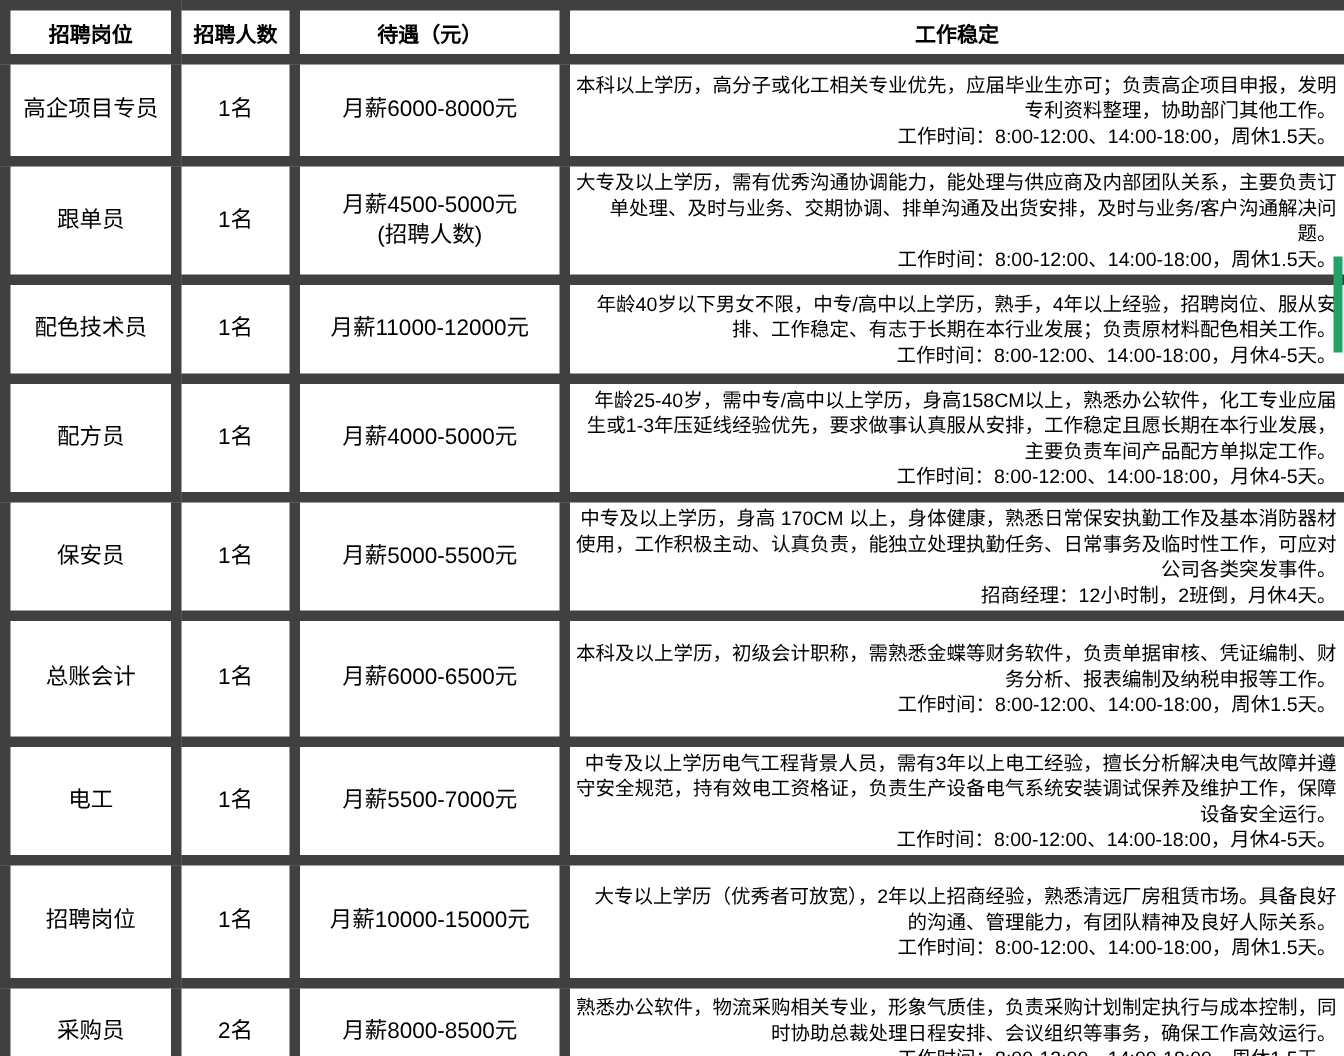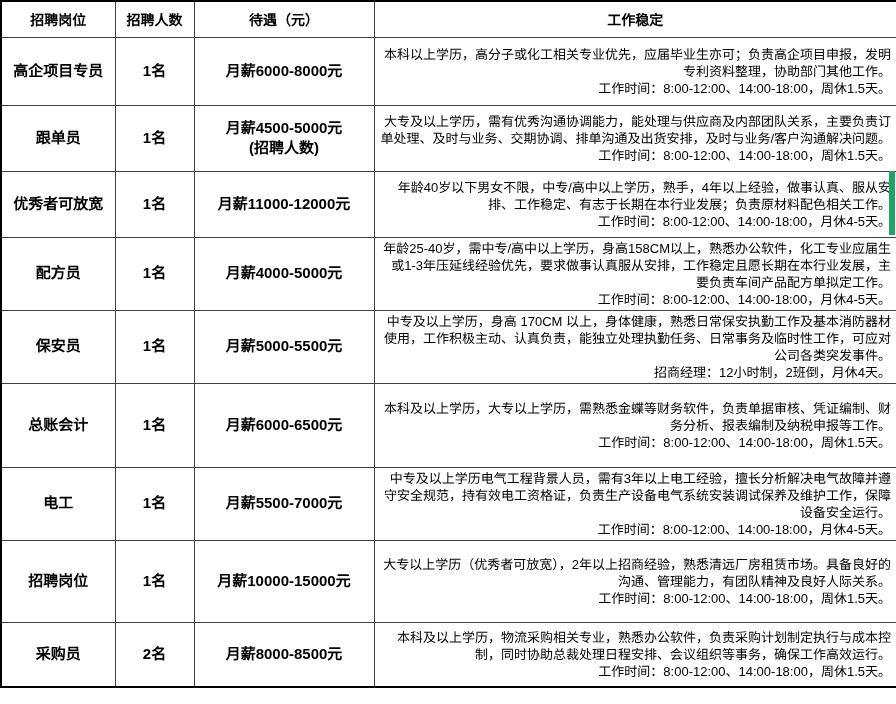--- a/index.html
+++ b/index.html
@@ -19,34 +19,34 @@
     border-collapse: collapse;
     table-layout: fixed;
     border: 2px solid #000000;
   }
   .jobs-table col.c-pos    { width: 114px; }
   .jobs-table col.c-count  { width: 79px;  }
   .jobs-table col.c-salary { width: 180px; }
   .jobs-table col.c-req    { width: 523px; }
 
   .jobs-table th, .jobs-table td {
-    border: 1px solid #404040;
+    border: 7px solid #404040;
     vertical-align: middle;
     overflow: hidden;
   }
   .jobs-table thead tr { height: 36px; }
   .jobs-table th {
     font-size: 14px;
     font-weight: bold;
     text-align: center;
     padding: 2px;
   }
   td.cell-pos, td.cell-count, td.cell-salary {
     text-align: center;
-    font-weight: bold;
+    font-weight: normal;
     font-size: 15px;
     padding: 2px;
     line-height: 1.35;
   }
   td.cell-req {
     text-align: right;
     font-size: 13px;
     font-weight: normal;
     padding: 2px 5px 2px 4px;
     line-height: 17px;
@@ -109,25 +109,25 @@
         <td class="cell-salary">
           <div>月薪4500-5000元</div>
           <div class="salary-note">(招聘人数)</div>
         </td>
         <td class="cell-req">
           <div>大专及以上学历，需有优秀沟通协调能力，能处理与供应商及内部团队关系，主要负责订单处理、及时与业务、交期协调、排单沟通及出货安排，及时与业务/客户沟通解决问题。</div>
           <div>工作时间：8:00-12:00、14:00-18:00，周休1.5天。</div>
         </td>
       </tr>
       <tr>
-        <td class="cell-pos">优秀者可放宽</td>
+        <td class="cell-pos">配色技术员</td>
         <td class="cell-count">1名</td>
         <td class="cell-salary">月薪11000-12000元</td>
         <td class="cell-req">
-          <div>年龄40岁以下男女不限，中专/高中以上学历，熟手，4年以上经验，做事认真、服从安排、工作稳定、有志于长期在本行业发展；负责原材料配色相关工作。</div>
+          <div>年龄40岁以下男女不限，中专/高中以上学历，熟手，4年以上经验，招聘岗位、服从安排、工作稳定、有志于长期在本行业发展；负责原材料配色相关工作。</div>
           <div>工作时间：8:00-12:00、14:00-18:00，月休4-5天。</div>
         </td>
       </tr>
       <tr>
         <td class="cell-pos">配方员</td>
         <td class="cell-count">1名</td>
         <td class="cell-salary">月薪4000-5000元</td>
         <td class="cell-req">
           <div>年龄25-40岁，需中专/高中以上学历，身高158CM以上，熟悉办公软件，化工专业应届生或1-3年压延线经验优先，要求做事认真服从安排，工作稳定且愿长期在本行业发展，主要负责车间产品配方单拟定工作。</div>
           <div>工作时间：8:00-12:00、14:00-18:00，月休4-5天。</div>
@@ -140,21 +140,21 @@
         <td class="cell-req">
           <div>中专及以上学历，身高 170CM 以上，身体健康，熟悉日常保安执勤工作及基本消防器材使用，工作积极主动、认真负责，能独立处理执勤任务、日常事务及临时性工作，可应对公司各类突发事件。</div>
           <div>招商经理：12小时制，2班倒，月休4天。</div>
         </td>
       </tr>
       <tr>
         <td class="cell-pos">总账会计</td>
         <td class="cell-count">1名</td>
         <td class="cell-salary">月薪6000-6500元</td>
         <td class="cell-req">
-          <div>本科及以上学历，大专以上学历，需熟悉金蝶等财务软件，负责单据审核、凭证编制、财务分析、报表编制及纳税申报等工作。</div>
+          <div>本科及以上学历，初级会计职称，需熟悉金蝶等财务软件，负责单据审核、凭证编制、财务分析、报表编制及纳税申报等工作。</div>
           <div>工作时间：8:00-12:00、14:00-18:00，周休1.5天。</div>
         </td>
       </tr>
       <tr>
         <td class="cell-pos">电工</td>
         <td class="cell-count">1名</td>
         <td class="cell-salary">月薪5500-7000元</td>
         <td class="cell-req">
           <div>中专及以上学历电气工程背景人员，需有3年以上电工经验，擅长分析解决电气故障并遵守安全规范，持有效电工资格证，负责生产设备电气系统安装调试保养及维护工作，保障设备安全运行。</div>
           <div>工作时间：8:00-12:00、14:00-18:00，月休4-5天。</div>
@@ -167,21 +167,21 @@
         <td class="cell-req">
           <div>大专以上学历（优秀者可放宽），2年以上招商经验，熟悉清远厂房租赁市场。具备良好的沟通、管理能力，有团队精神及良好人际关系。</div>
           <div>工作时间：8:00-12:00、14:00-18:00，周休1.5天。</div>
         </td>
       </tr>
       <tr>
         <td class="cell-pos">采购员</td>
         <td class="cell-count">2名</td>
         <td class="cell-salary">月薪8000-8500元</td>
         <td class="cell-req">
-          <div>本科及以上学历，物流采购相关专业，熟悉办公软件，负责采购计划制定执行与成本控制，同时协助总裁处理日程安排、会议组织等事务，确保工作高效运行。</div>
+          <div>熟悉办公软件，物流采购相关专业，形象气质佳，负责采购计划制定执行与成本控制，同时协助总裁处理日程安排、会议组织等事务，确保工作高效运行。</div>
           <div>工作时间：8:00-12:00、14:00-18:00，周休1.5天。</div>
         </td>
       </tr>
     </tbody>
   </table>
 
   <div class="selection-indicator"></div>
 </div>
 
 </body></html>

